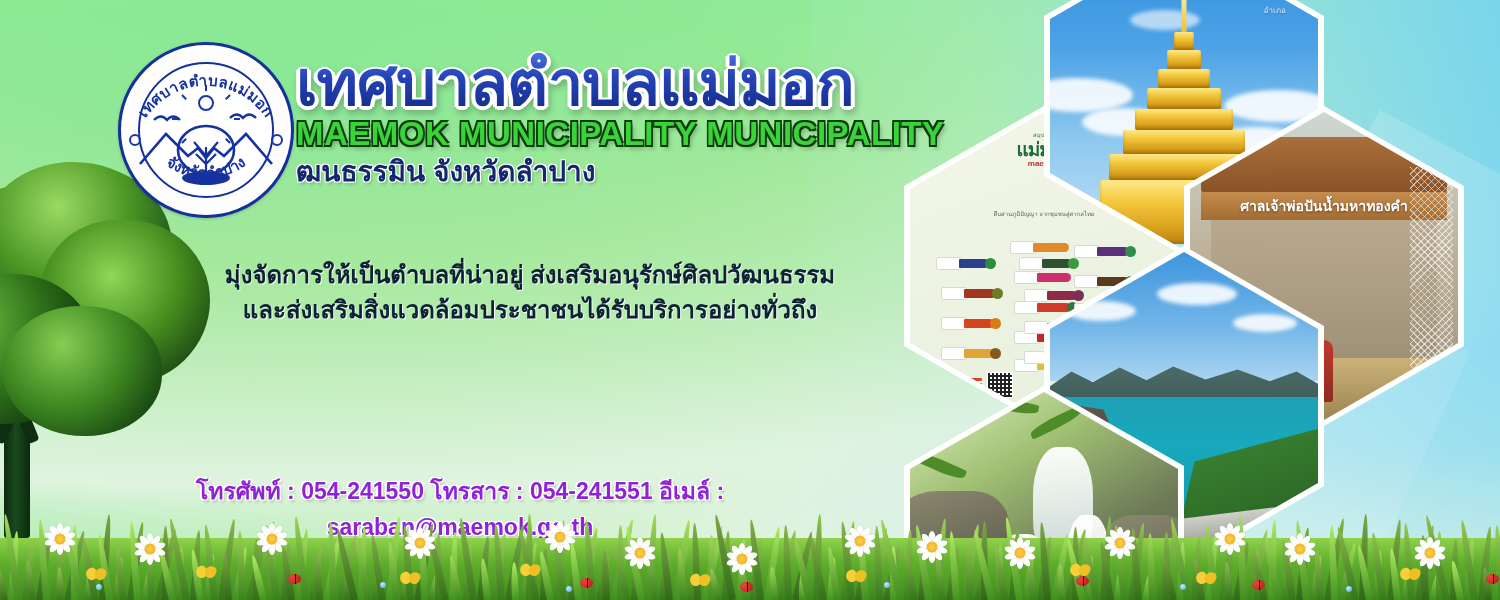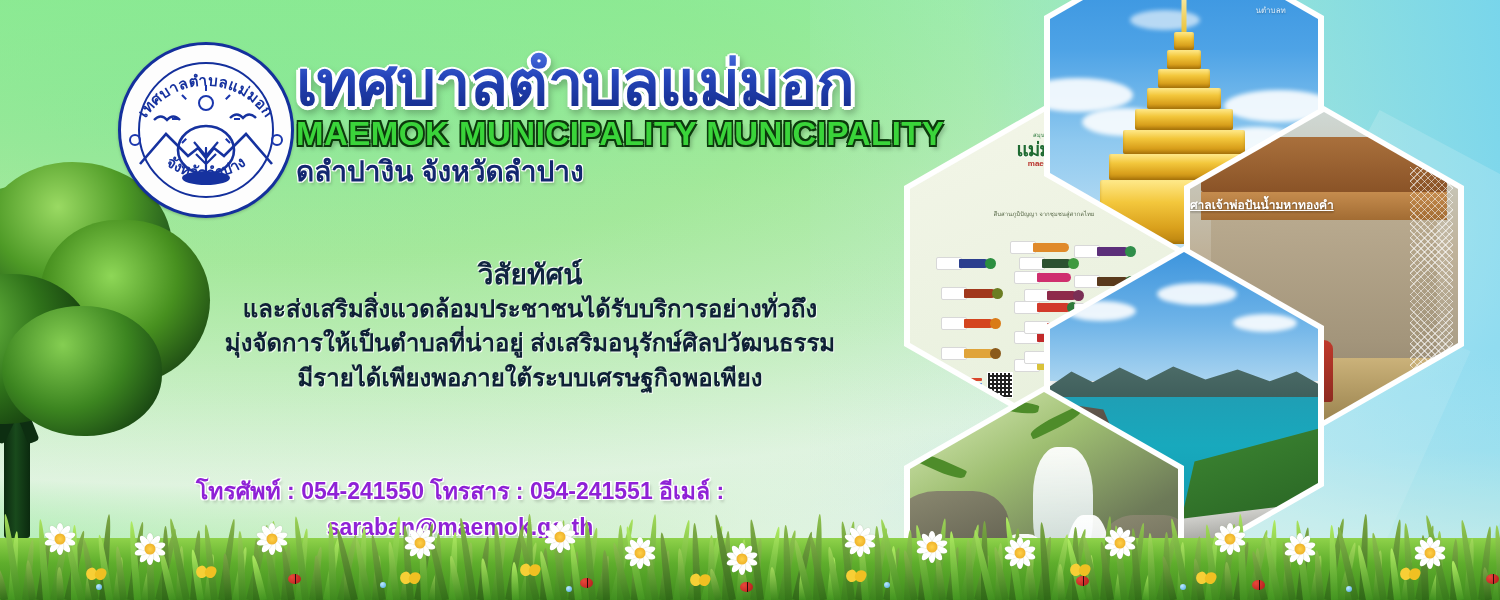--- a/index.html
+++ b/index.html
@@ -141,24 +141,23 @@
     background:linear-gradient(180deg,#cfcfcb,#9b9b96);
     transform:rotate(-7deg); border-radius:4px; }
 
   
   .shrine-bg { position:absolute; inset:0; background:linear-gradient(180deg,#cfd8d4 0%,#bfb29a 45%,#9b8f78 100%); }
   .shrine-roof { position:absolute; left:4%; right:4%; top:8%; height:18%;
     background:linear-gradient(180deg,#a9703c,#8a5327); border-radius:2px; }
   .shrine-beam { position:absolute; left:4%; right:4%; top:26%; height:9%;
     background:linear-gradient(180deg,#c58c4e,#a26c33); }
   .shrine-sign {
-    position:absolute; left:0; right:0; top:27%; 
-    color:#fff; font-size:12px; font-weight:bold; white-space:nowrap;
+    position:absolute; left:0; right:0; top:27%; text-align:center;
+    color:#fff; font-size:14px; font-weight:bold; white-space:nowrap;
     text-shadow:0 1px 2px rgba(0,0,0,.5);
-    text-decoration:underline;
   }
   .shrine-hall { position:absolute; left:8%; right:8%; top:35%; bottom:0;
     background:linear-gradient(180deg,#b8a98e 0%,#a3957b 60%,#8d8069 100%); }
   .shrine-statue { position:absolute; left:46%; bottom:6%; width:20px; height:62px;
     background:linear-gradient(180deg,#c0392b,#8e2b20); border-radius:9px 9px 3px 3px; }
   .shrine-alt { position:absolute; left:30%; right:10%; bottom:0; height:20%;
     background:linear-gradient(180deg,#cbb27a,#9c8550); }
   .shrine-mesh { position:absolute; right:2%; top:18%; width:16%; bottom:4%;
     background:repeating-linear-gradient(45deg,rgba(255,255,255,.55) 0 1px,transparent 1px 5px),
                repeating-linear-gradient(-45deg,rgba(255,255,255,.55) 0 1px,transparent 1px 5px); }
@@ -411,21 +410,21 @@
           <div class="tier" style="top:20%;width:20px;height:7%;"></div>
           <div class="tier" style="top:27%;width:34px;height:7%;"></div>
           <div class="tier" style="top:34%;width:52px;height:7%;"></div>
           <div class="tier" style="top:41%;width:74px;height:8%;"></div>
           <div class="tier" style="top:49%;width:98px;height:8%;"></div>
           <div class="tier" style="top:57%;width:122px;height:9%;"></div>
           <div class="tier" style="top:66%;width:150px;height:10%;"></div>
           <div class="tier" style="top:76%;width:168px;height:24%;"></div>
         </div>
 
-        <div class="hex-label" style="right:12%;top:20%;font-size:8px;opacity:.8;">นตำบลท</div>
+        <div class="hex-label" style="right:12%;top:20%;font-size:8px;opacity:.8;">อำเภอ</div>
       </div>
     </div>
 
     <div class="hex-frame" style="left:384px;top:106px;width:280px;height:320px;"></div>
     <div class="hex" style="left:390px;top:112px;width:268px;height:308px;">
       <div class="inner shrine-bg">
         <div class="shrine-roof"></div>
         <div class="shrine-beam"></div>
         <div class="shrine-sign">ศาลเจ้าพ่อปันน้ำมหาทองคำ</div>
         <div class="shrine-hall"></div>
@@ -505,28 +504,26 @@
       <path d="M70 70 L70 44 M70 52 L58 38 M70 52 L82 38 M70 60 L60 50 M70 60 L80 50" fill="none" stroke="#16329f" stroke-width="2.2"></path>
       <ellipse cx="70" cy="74" rx="24" ry="7" fill="#16329f"></ellipse>
     </svg>
     <div class="badge l"></div>
     <div class="badge r"></div>
   </div>
 
   <div class="title-block">
     <div class="title-main">เทศบาลตำบลแม่มอก</div>
     <div class="title-en">MAEMOK MUNICIPALITY MUNICIPALITY</div>
-    <div class="title-sub">ดลำปางิน จังหวัดลำปาง</div>
+    <div class="title-sub">ฒนธรรมิน จังหวัดลำปาง</div>
   </div>
 
   <div class="vision-block">
-    <div class="vision-head">วิสัยทัศน์</div>
+    <div class="vision-line">มุ่งจัดการให้เป็นตำบลที่น่าอยู่ ส่งเสริมอนุรักษ์ศิลปวัฒนธรรม</div>
     <div class="vision-line">และส่งเสริมสิ่งแวดล้อมประชาชนได้รับบริการอย่างทั่วถึง</div>
-    <div class="vision-line">มุ่งจัดการให้เป็นตำบลที่น่าอยู่ ส่งเสริมอนุรักษ์ศิลปวัฒนธรรม</div>
-    <div class="vision-line">มีรายได้เพียงพอภายใต้ระบบเศรษฐกิจพอเพียง</div>
   </div>
 
   <div class="contact-block">
     <div class="contact-line">โทรศัพท์ : 054-241550  โทรสาร : 054-241551 อีเมล์ : saraban@maemok.go.th</div>
     <div class="contact-line second">งานป้องกันและบรรเทาสาธารณภัย : 054-241520</div>
   </div>
 
   <div class="grass">
     <div class="grass-base"></div>
     <div id="blades">

